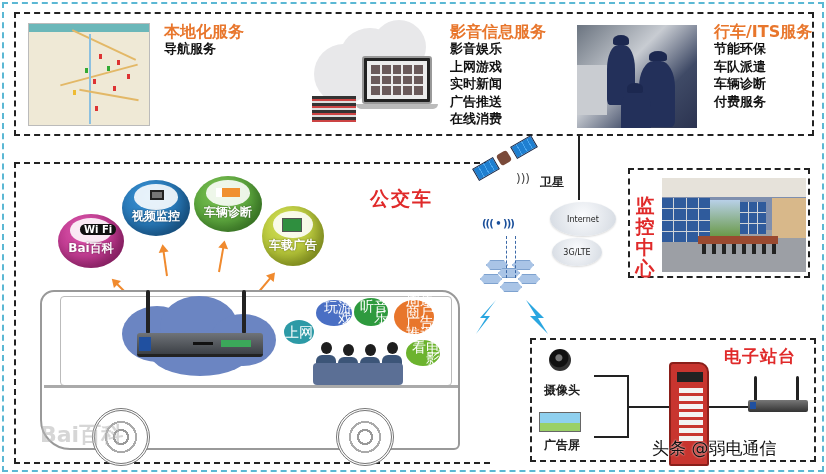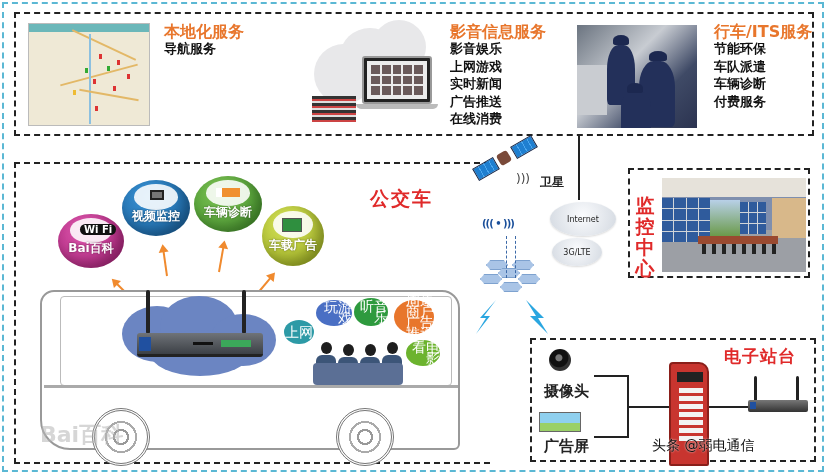--- a/index.html
+++ b/index.html
@@ -80,26 +80,26 @@
   .hline { position: absolute; height: 2px; background: #222; }
 
   .mon-title { left: 634px; top: 195px; width: 22px; font-size: 19px; line-height: 21px; color: #e02a2a; font-weight: bold; text-align: center; }
   .mon-img { left: 662px; top: 178px; width: 144px; height: 94px; background: linear-gradient(#e6e2da 0 20%, #7f8fae 20% 55%, #9c9fa5 55%); overflow: hidden; }
   .vidwall { position: absolute; display: grid; gap: 1px; background: #d0d4d8; }
   .vidwall span { background: #2f5b9c; }
   .desk { position: absolute; background: #9a4a30; }
 
   .station-title { left: 724px; top: 345px; font-size: 17px; color: #e02a2a; font-weight: bold; letter-spacing: 1px; }
   .cam { left: 549px; top: 349px; width: 22px; height: 22px; background: radial-gradient(circle at 45% 40%, #777 0 3px, #111 4px 9px, #333 10px); border-radius: 50%; }
-  .small-label { font-size: 15px; font-weight: bold; color: #222; }
+  .small-label { font-size: 12px; font-weight: bold; color: #222; }
   .adscreen { left: 539px; top: 412px; width: 42px; height: 20px; background: linear-gradient(#8fd0ef 0 55%, #9ad067 55%); border: 1px solid #666; }
   .kiosk { left: 669px; top: 362px; width: 40px; height: 104px; background: #c8352f; border: 2px solid #8a1f1a; border-radius: 4px 10px 2px 2px; }
   .kiosk-slot { position: absolute; left: 8px; width: 24px; height: 5px; background: #f3f3f3; }
   .st-router { left: 748px; top: 400px; width: 60px; height: 12px; background: linear-gradient(#777, #333); border-radius: 2px; }
-  .footer-credit { left: 652px; top: 437px; font-size: 14px; color: #111; font-weight: normal; text-shadow: 0 0 2px #fff; }
+  .footer-credit { left: 652px; top: 437px; font-size: 17px; color: #111; font-weight: normal; text-shadow: 0 0 2px #fff; }
 </style>
 </head>
 <body>
 
 <div class="abs outer-border"></div>
 
 <div class="abs dash-box top-box"></div>
 
 <div class="abs map-img">
   <div class="map-bar"></div>

